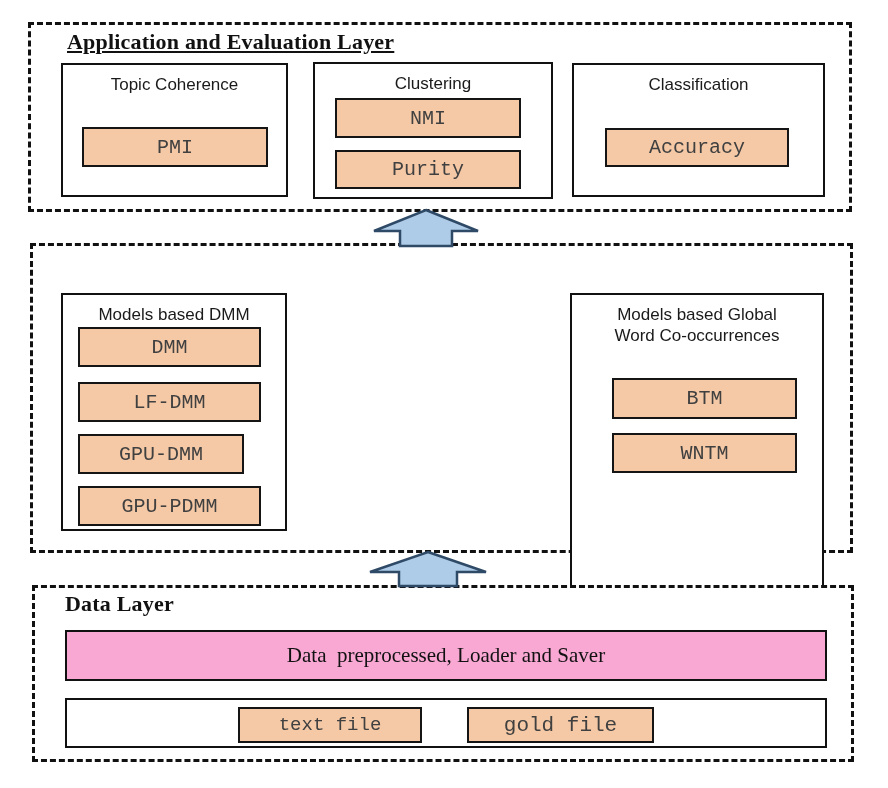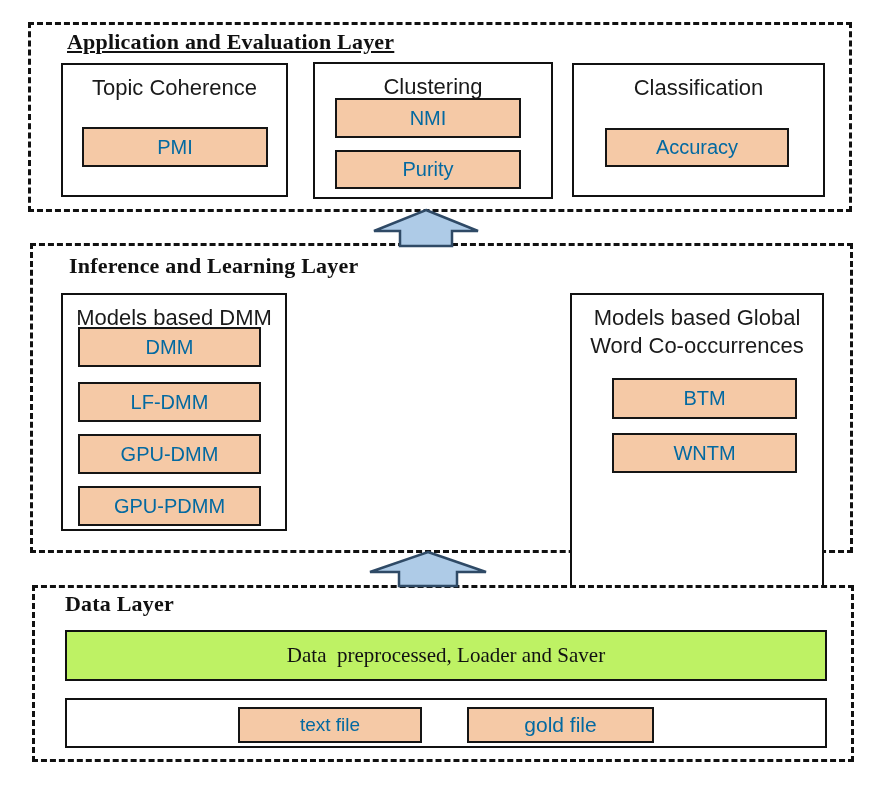--- a/index.html
+++ b/index.html
@@ -32,42 +32,42 @@
     position: absolute;
     box-sizing: border-box;
     border: 2px solid var(--box-border, #111);
     background: #ffffff;
   }
   .group-title {
     position: absolute;
     left: 0; right: 0;
     top: 9px;
     text-align: center;
-    font-size: 22px;
+    font-size: 17px;
     white-space: pre-line;
     line-height: 1.25;
     color: #1a1a1a;
   }
   .chip {
     position: absolute;
     box-sizing: border-box;
     background: var(--chip-fill, #f5c9a6);
     border: 2px solid var(--chip-border, #151515);
     display: flex;
     align-items: center;
     justify-content: center;
-    font-family: Liberation Sans, sans-serif;
+    font-family: Liberation Mono, monospace;
     font-size: 20px;
-    color: #0369a1;
+    color: #404040;
   }
   .wide-bar {
     position: absolute;
     box-sizing: border-box;
     border: 2px solid var(--box-border, #111);
-    background: #bef264;
+    background: #f9a8d4;
     display: flex;
     align-items: center;
     justify-content: center;
     font-family: "Liberation Serif", serif;
     font-size: 21px;
     white-space: pre;
   }
   .arrow {
     position: absolute;
     z-index: 5;
@@ -83,21 +83,21 @@
   #chip-purity      { left: 20px;  top: 86px;  width: 186px; height: 39px; }
   #grp-classif      { left: 541px; top: 38px;  width: 253px; height: 134px; }
   #chip-accuracy    { left: 31px;  top: 63px;  width: 184px; height: 39px; }
 
   
   #layer-inf        { left: 30px;  top: 243px; width: 823px; height: 310px; }
   #inf-title        { left: 36px;  top: 7px; }
   #grp-dmm          { left: 28px;  top: 47px;  width: 226px; height: 238px; }
   #chip-dmm         { left: 15px;  top: 32px;  width: 183px; height: 40px; }
   #chip-lfdmm       { left: 15px;  top: 87px;  width: 183px; height: 40px; }
-  #chip-gpudmm      { left: 15px;  top: 139px; width: 183px; height: 40px; }
+  #chip-gpudmm      { left: 15px;  top: 139px; width: 166px; height: 40px; }
   #chip-gpupdmm     { left: 15px;  top: 191px; width: 183px; height: 40px; }
   #grp-selfagg      { left: 278px; top: 47px;  width: 242px; height: 238px; }
   #chip-ptm         { left: 20px;  top: 77px;  width: 188px; height: 41px; }
   #chip-satm        { left: 20px;  top: 137px; width: 188px; height: 40px; }
   #grp-global       { left: 537px; top: 47px;  width: 254px; height: 300px; }
   #chip-btm         { left: 40px;  top: 83px;  width: 185px; height: 41px; }
   #chip-wntm        { left: 40px;  top: 138px; width: 185px; height: 40px; }
 
   
   #layer-data       { left: 32px;  top: 585px; width: 822px; height: 177px; }
@@ -132,21 +132,20 @@
     <div class="group-title">Classification</div>
     <div class="chip" id="chip-accuracy">Accuracy</div>
   </div>
 </div>
 
 <svg class="arrow" id="arrow-1" width="108" height="40" viewBox="0 0 108 40">
   <polygon points="54,2 106,23 80,23 80,38 28,38 28,23 2,23" style="fill:var(--arrow-fill); stroke:var(--arrow-border); stroke-width:2.5; stroke-linejoin:miter;"></polygon>
 </svg>
 
 <div class="layer" id="layer-inf">
-  <div class="layer-title" id="inf-title">Inference and Learning Layer</div>
 
   <div class="group" id="grp-dmm">
     <div class="group-title">Models based DMM</div>
     <div class="chip" id="chip-dmm">DMM</div>
     <div class="chip" id="chip-lfdmm">LF-DMM</div>
     <div class="chip" id="chip-gpudmm">GPU-DMM</div>
     <div class="chip" id="chip-gpupdmm">GPU-PDMM</div>
   </div>
 
 

